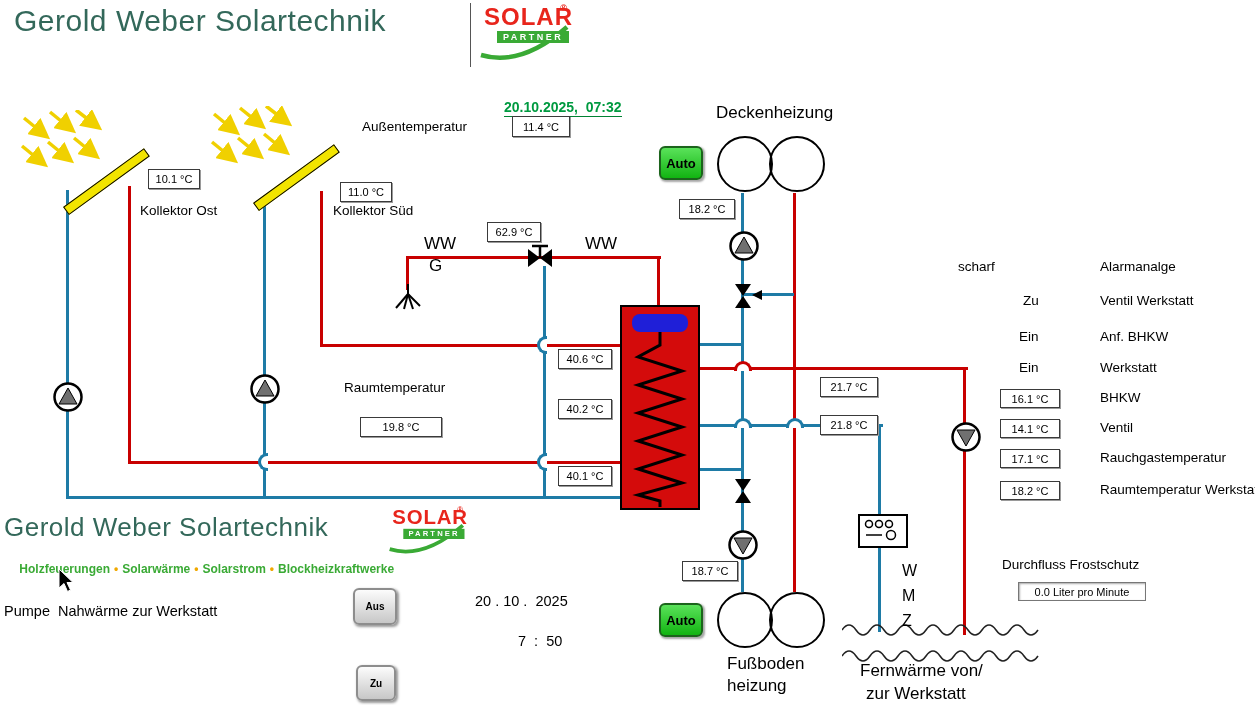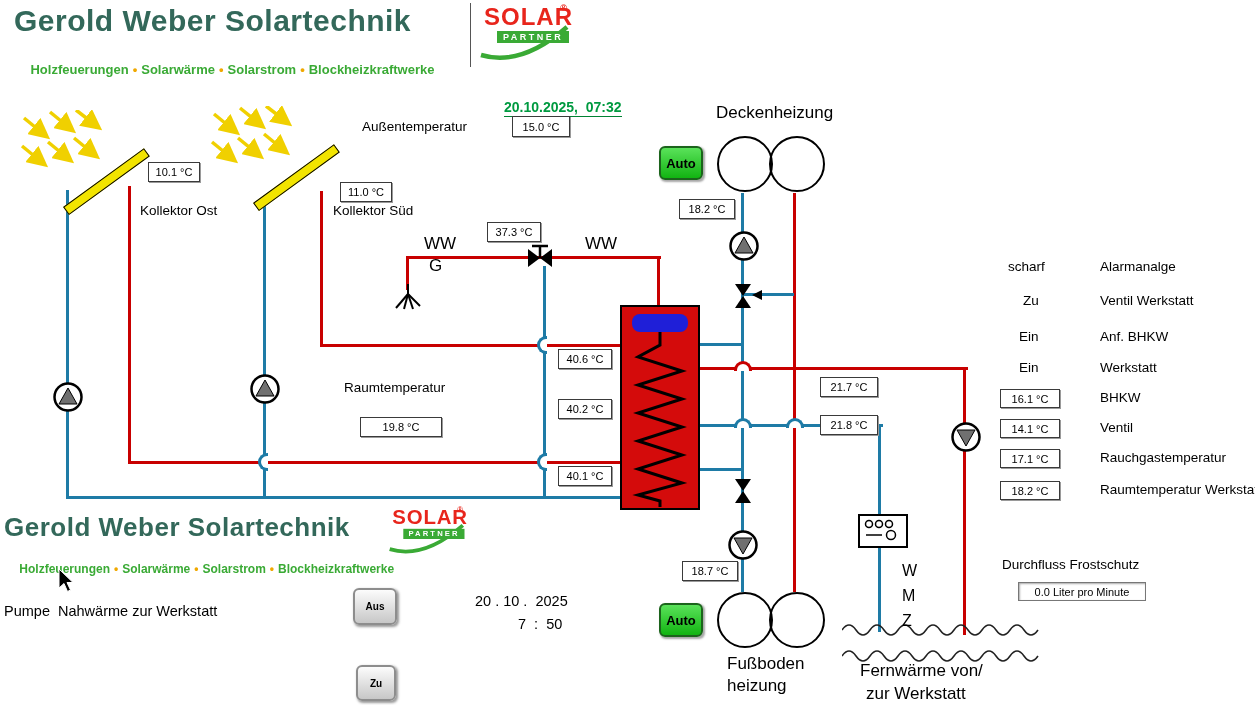--- a/index.html
+++ b/index.html
@@ -18,21 +18,21 @@
          border-right:none;border-radius:9px 0 0 9px;background:#fff;z-index:2}
   .hotb{border-color:#c80000}
   .coldb{border-color:#1e7ba6}
   .hx{position:absolute;width:52px;height:52px;border:2.5px solid #000;border-radius:50%;z-index:3}
   .btn{position:absolute;display:flex;align-items:center;justify-content:center;font-weight:bold;
        font-size:13px;border-radius:6px;cursor:pointer;z-index:5}
   .btn.green{background:linear-gradient(180deg,#5ae25a,#12b412);border:2px solid #1c641c;
              box-shadow:1.5px 1.5px 2px rgba(0,0,0,.35)}
   .btn.gray{background:linear-gradient(180deg,#fcfcfc,#c7c7c7);border:2px solid #8d8d8d;
             box-shadow:1.5px 1.5px 2.5px rgba(0,0,0,.4);font-size:10px}
-  .brand{position:absolute;font-weight:bold;color:#33685a;letter-spacing:.5px;white-space:pre;z-index:4}
+  .brand{position:absolute;font-weight:normal;color:#33685a;letter-spacing:.5px;white-space:pre;z-index:4}
   .tagline{position:absolute;color:#3aaa35;font-weight:bold;font-size:13px;white-space:pre;z-index:4}
   .tagline .sep{color:#f0a800;padding:0 4px}
   .collector{position:absolute;width:98px;height:8px;background:#f2e400;border:1.5px solid #000;
              transform:rotate(-36deg);transform-origin:0 50%;z-index:3}
   .icon{position:absolute;z-index:4}
   .vline{position:absolute;width:1px;background:#555;z-index:4}
   .solarlogo{position:absolute;width:92px;height:64px;z-index:4}
   .solarlogo .s{position:absolute;left:5px;top:0;color:#e8251c;font-weight:bold;font-size:24px;letter-spacing:1px}
   .solarlogo .r{position:absolute;right:4px;top:0;font-size:9px;color:#e8251c;font-weight:bold}
   .solarlogo .p{position:absolute;left:18px;top:28px;background:#3aaa35;color:#fff;font-size:9px;
@@ -50,68 +50,65 @@
 
   <svg width="0" height="0" style="position:absolute">
     <defs>
       <marker id="ah" markerWidth="6" markerHeight="6" refX="4.5" refY="3" orient="auto">
         <path d="M0,0 L6,3 L0,6 z" fill="#f0d000"></path>
       </marker>
     </defs>
   </svg>
 
   <div class="brand" style="left:14px;top:4px;font-size:30px">Gerold Weber Solartechnik</div>
-  <div class="tagline" style="left:16px;top:47px">
-    <span>Holzfeuerungen</span><span class="sep">•</span><span>Solarwärme</span><span class="sep">•</span><span>Solarstrom</span><span class="sep">•</span><span>Blockheizkraftwerke</span>
-  </div>
   <div class="vline" style="left:470px;top:3px;height:64px"></div>
   <div class="solarlogo" style="left:479px;top:3px">
     <svg width="92" height="40" style="position:absolute;left:0;top:22px">
       <path d="M2 30 Q42 42 88 2" stroke="#3aaa35" stroke-width="4.5" fill="none"></path>
     </svg>
     <span class="s">SOLAR</span>
     <span class="r">®</span>
     <span class="p">PARTNER</span>
   </div>
 
   <div class="datetime" style="left:504px;top:99px">20.10.2025,  07:32</div>
   <div class="t" style="left:362px;top:119px">Außentemperatur</div>
-  <div class="box" style="left:512px;top:116px;width:56px;height:19px">15.0 °C</div>
+  <div class="box" style="left:512px;top:116px;width:56px;height:19px">11.4 °C</div>
 
   <svg class="icon" style="left:20px;top:110px" width="110" height="72">
     <g stroke="#f0d000" stroke-width="3.5">
       <line x1="4" y1="8" x2="26" y2="26" marker-end="url(#ah)"></line>
       <line x1="30" y1="2" x2="52" y2="20" marker-end="url(#ah)"></line>
       <line x1="56" y1="0" x2="78" y2="17" marker-end="url(#ah)"></line>
       <line x1="2" y1="36" x2="24" y2="54" marker-end="url(#ah)"></line>
       <line x1="28" y1="32" x2="50" y2="50" marker-end="url(#ah)"></line>
       <line x1="54" y1="28" x2="76" y2="46" marker-end="url(#ah)"></line>
     </g>
   </svg>
   <div class="collector" style="left:66px;top:206px"></div>
-  <div class="box" style="left:148px;top:162px;width:50px;height:18px">10.1 °C</div>
+  <div class="box" style="left:148px;top:169px;width:50px;height:18px">10.1 °C</div>
   <div class="t" style="left:140px;top:203px">Kollektor Ost</div>
 
   <svg class="icon" style="left:210px;top:106px" width="110" height="72">
     <g stroke="#f0d000" stroke-width="3.5">
       <line x1="4" y1="8" x2="26" y2="26" marker-end="url(#ah)"></line>
       <line x1="30" y1="2" x2="52" y2="20" marker-end="url(#ah)"></line>
       <line x1="56" y1="0" x2="78" y2="17" marker-end="url(#ah)"></line>
       <line x1="2" y1="36" x2="24" y2="54" marker-end="url(#ah)"></line>
       <line x1="28" y1="32" x2="50" y2="50" marker-end="url(#ah)"></line>
       <line x1="54" y1="28" x2="76" y2="46" marker-end="url(#ah)"></line>
     </g>
   </svg>
   <div class="collector" style="left:256px;top:202px"></div>
   <div class="box" style="left:340px;top:182px;width:50px;height:18px">11.0 °C</div>
   <div class="t" style="left:333px;top:203px">Kollektor Süd</div>
 
   <div class="t big" style="left:424px;top:234px">WW</div>
   <div class="t big" style="left:429px;top:256px">G</div>
-  <div class="box" style="left:487px;top:222px;width:52px;height:18px">37.3 °C</div>
+  <div class="box" style="left:487px;top:222px;width:52px;height:18px">62.9 °C</div>
   <div class="t big" style="left:585px;top:234px">WW</div>
   <svg class="icon" style="left:527px;top:242px" width="26" height="28">
     <polygon points="1,7 1,25 13,16" fill="#000"></polygon>
     <polygon points="25,7 25,25 13,16" fill="#000"></polygon>
     <line x1="13" y1="16" x2="13" y2="4" stroke="#000" stroke-width="2.5"></line>
     <line x1="5" y1="4" x2="21" y2="4" stroke="#000" stroke-width="2.5"></line>
   </svg>
   <svg class="icon" style="left:392px;top:284px" width="32" height="26">
     <g stroke="#000" stroke-width="2">
       <line x1="16" y1="0" x2="16" y2="10"></line>
@@ -182,21 +179,21 @@
     <polygon points="11,1 11,11 1,6" fill="#000"></polygon>
   </svg>
 
   <div class="box" style="left:820px;top:377px;width:56px;height:18px">21.7 °C</div>
   <div class="box" style="left:820px;top:415px;width:56px;height:18px">21.8 °C</div>
   <svg class="icon" style="left:950px;top:421px" width="32" height="32">
     <circle cx="16" cy="16" r="13.5" fill="#fff" stroke="#000" stroke-width="2.5"></circle>
     <polygon points="16,25 7,9 25,9" fill="#707070" stroke="#000" stroke-width="1"></polygon>
   </svg>
 
-  <div class="t" style="left:1008px;top:259px">scharf</div>
+  <div class="t" style="left:958px;top:259px">scharf</div>
   <div class="t" style="left:1100px;top:259px">Alarmanalge</div>
   <div class="t" style="left:1023px;top:293px">Zu</div>
   <div class="t" style="left:1100px;top:293px">Ventil Werkstatt</div>
   <div class="t" style="left:1019px;top:329px">Ein</div>
   <div class="t" style="left:1100px;top:329px">Anf. BHKW</div>
   <div class="t" style="left:1019px;top:360px">Ein</div>
   <div class="t" style="left:1100px;top:360px">Werkstatt</div>
 
   <div class="box" style="left:1000px;top:389px;width:58px;height:17px">16.1 °C</div>
   <div class="t" style="left:1100px;top:390px">BHKW</div>
@@ -254,21 +251,21 @@
       <path d="M2 30 Q42 42 88 2" stroke="#3aaa35" stroke-width="4.5" fill="none"></path>
     </svg>
     <span class="s">SOLAR</span>
     <span class="r">®</span>
     <span class="p">PARTNER</span>
   </div>
 
   <div class="t" style="left:4px;top:603px;font-size:14.5px">Pumpe  Nahwärme zur Werkstatt</div>
   <div class="btn gray" style="left:353px;top:588px;width:40px;height:33px">Aus</div>
   <div class="t" style="left:475px;top:593px;font-size:14.5px">20 . 10 .  2025</div>
-  <div class="t" style="left:518px;top:616px;font-size:14.5px">7  :  50</div>
+  <div class="t" style="left:518px;top:633px;font-size:14.5px">7  :  50</div>
   <div class="t" style="left:115px;top:706px;font-size:14.5px">Ventil Nahwärme</div>
   <div class="btn gray" style="left:356px;top:665px;width:36px;height:32px">Zu</div>
 
   <svg class="icon" style="left:52px;top:381px" width="32" height="32">
     <circle cx="16" cy="16" r="13.5" fill="#fff" stroke="#000" stroke-width="2.5"></circle>
     <polygon points="16,7 25,23 7,23" fill="#707070" stroke="#000" stroke-width="1"></polygon>
   </svg>
   <svg class="icon" style="left:249px;top:373px" width="32" height="32">
     <circle cx="16" cy="16" r="13.5" fill="#fff" stroke="#000" stroke-width="2.5"></circle>
     <polygon points="16,7 25,23 7,23" fill="#707070" stroke="#000" stroke-width="1"></polygon>

